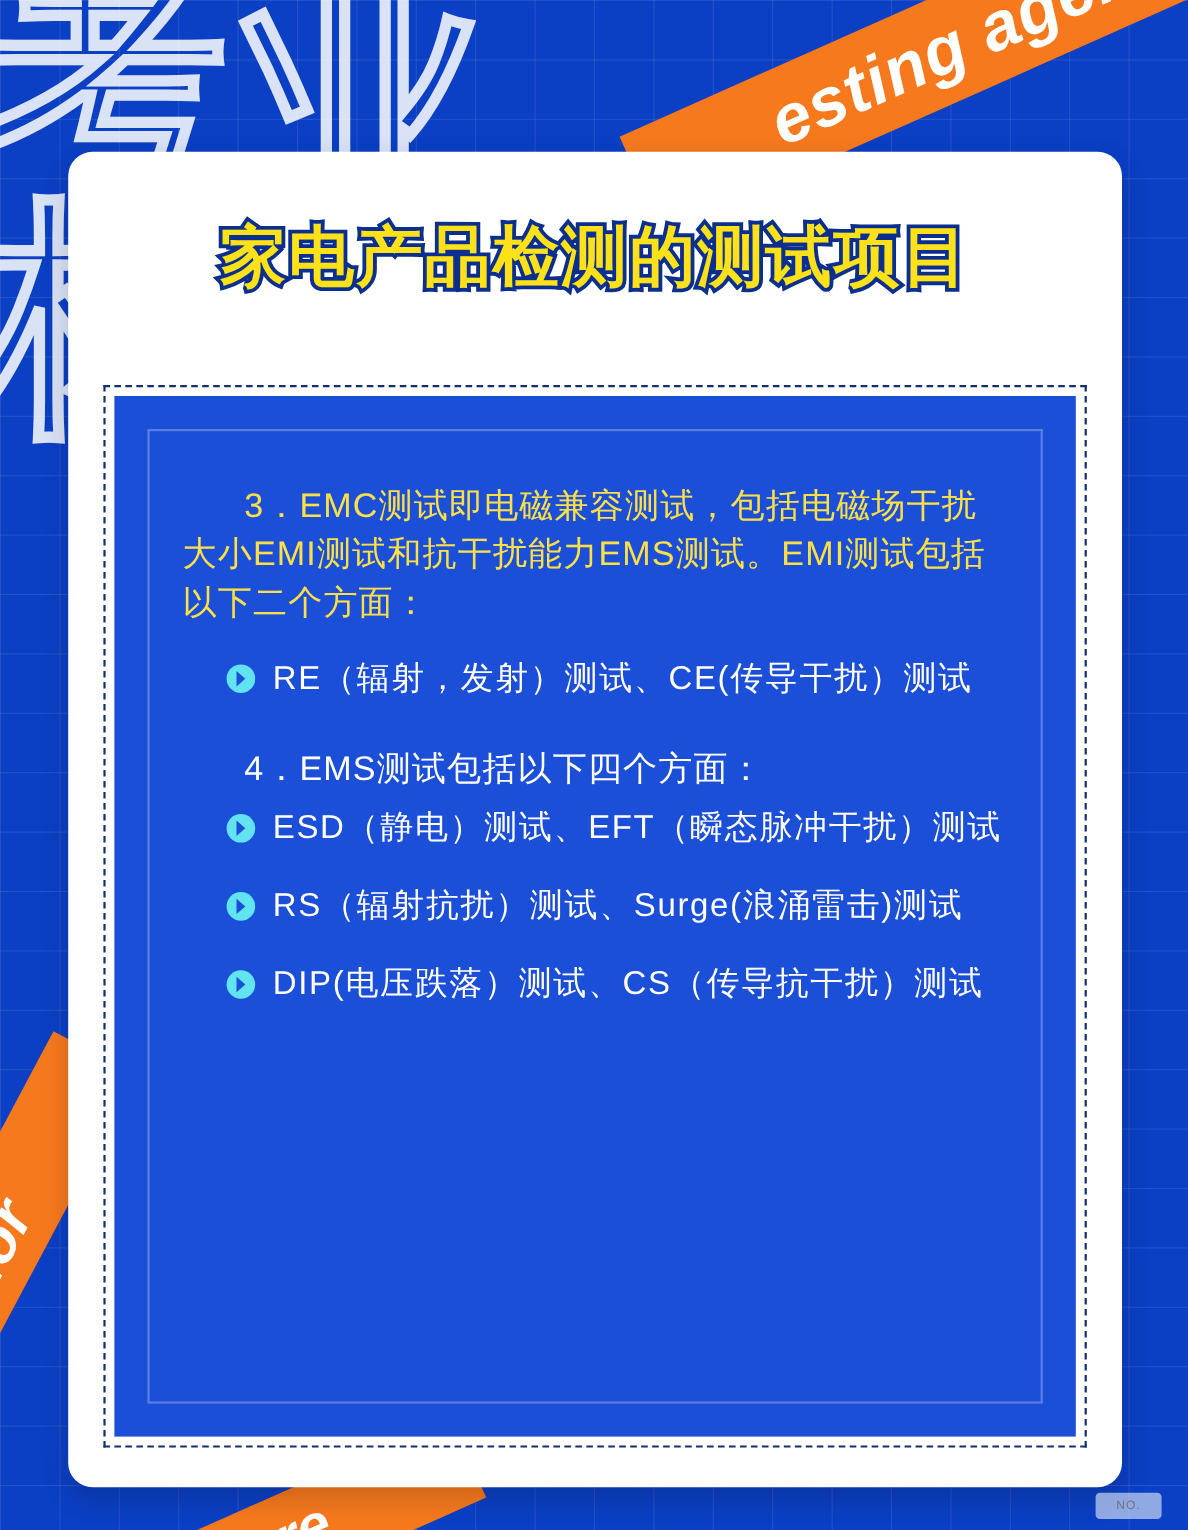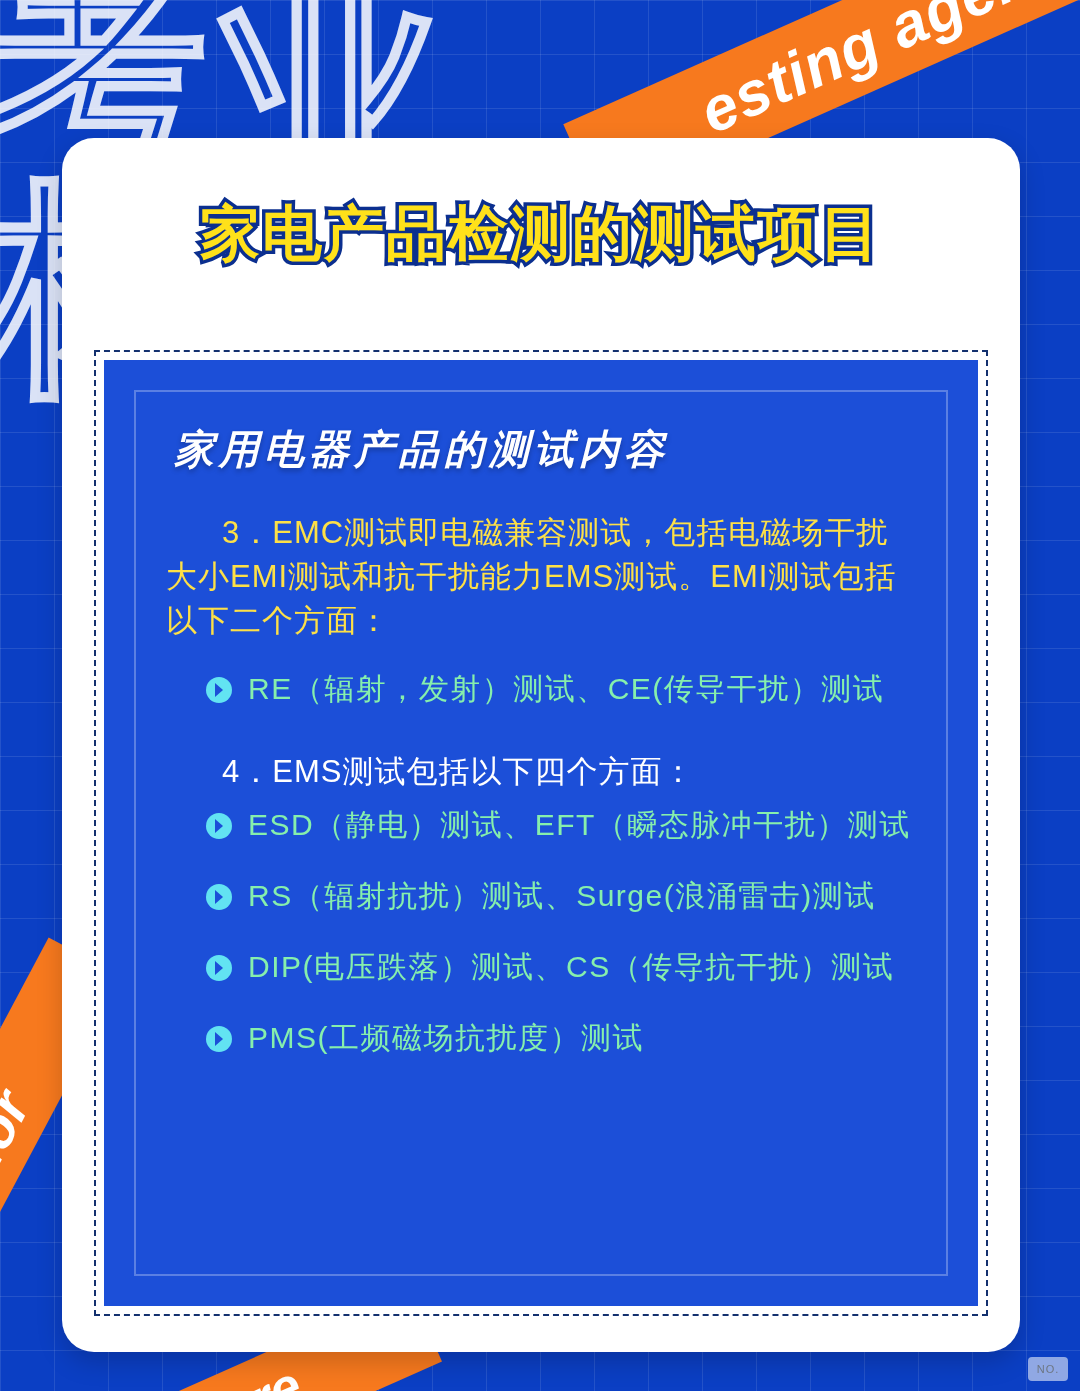--- a/index.html
+++ b/index.html
@@ -80,21 +80,21 @@
   }
 
   
   .card {
     position: absolute;
     left: 62px;
     top: 138px;
     width: 958px;
     height: 1214px;
     background: #ffffff;
-    border-radius: 32px;
+    border-radius: 22px;
     box-shadow: 0 10px 26px rgba(0,0,0,0.18);
   }
 
   
   .title-wrap {
     position: absolute;
     left: 0;
     top: 56px;
     width: 100%;
     text-align: center;
@@ -172,21 +172,21 @@
     padding: 0;
     list-style: none;
   }
   .bullet-list.tight { margin-top: 6px; }
 
   .bullet-item {
     display: flex;
     align-items: flex-start;
     margin: 0 0 30px 62px;
     font-size: 30px;
-    color: #86efac;
+    color: #ffffff;
     letter-spacing: 1.5px;
   }
   .bullet-dot {
     flex: 0 0 auto;
     width: 26px;
     height: 26px;
     border-radius: 50%;
     background: #62e3f2;
     margin: 8px 16px 0 0;
     position: relative;
@@ -209,23 +209,23 @@
     font-size: 31px;
     line-height: 1.4;
     color: #ffffff;
     letter-spacing: 1px;
     text-indent: 56px;
   }
 
   
   .corner-stamp {
     position: absolute;
-    right: 12px;
+    right: 24px;
     bottom: 10px;
-    width: 40px;
+    width: 60px;
     height: 24px;
     border-radius: 4px;
     background: rgba(255,255,255,0.55);
     font-size: 11px;
     color: #6d7682;
     display: flex;
     align-items: center;
     justify-content: center;
     letter-spacing: 1px;
   }
@@ -251,21 +251,20 @@
 <div class="card">
 
   <div class="title-wrap">
     <span class="title">家电产品检测的测试项目</span>
   </div>
 
   <div class="dashed-frame">
     <div class="panel">
       <div class="panel-inner-line"></div>
 
-      <div class="section-heading">家用电器产品的测试内容</div>
 
       <div class="para">3．EMC测试即电磁兼容测试，包括电磁场干扰大小EMI测试和抗干扰能力EMS测试。EMI测试包括以下二个方面：</div>
 
       <ul class="bullet-list">
         <li class="bullet-item">
           <span class="bullet-dot"></span>
           <span class="bullet-text">RE（辐射，发射）测试、CE(传导干扰）测试</span>
         </li>
       </ul>
 
@@ -276,24 +275,20 @@
           <span class="bullet-dot"></span>
           <span class="bullet-text">ESD（静电）测试、EFT（瞬态脉冲干扰）测试</span>
         </li>
         <li class="bullet-item">
           <span class="bullet-dot"></span>
           <span class="bullet-text">RS（辐射抗扰）测试、Surge(浪涌雷击)测试</span>
         </li>
         <li class="bullet-item">
           <span class="bullet-dot"></span>
           <span class="bullet-text">DIP(电压跌落）测试、CS（传导抗干扰）测试</span>
-        </li>
-        <li class="bullet-item">
-          <span class="bullet-dot"></span>
-          <span class="bullet-text">PMS(工频磁场抗扰度）测试</span>
         </li>
       </ul>
 
     </div>
   </div>
 </div>
 
 <div class="corner-stamp">NO.</div>
 
 </body></html>

